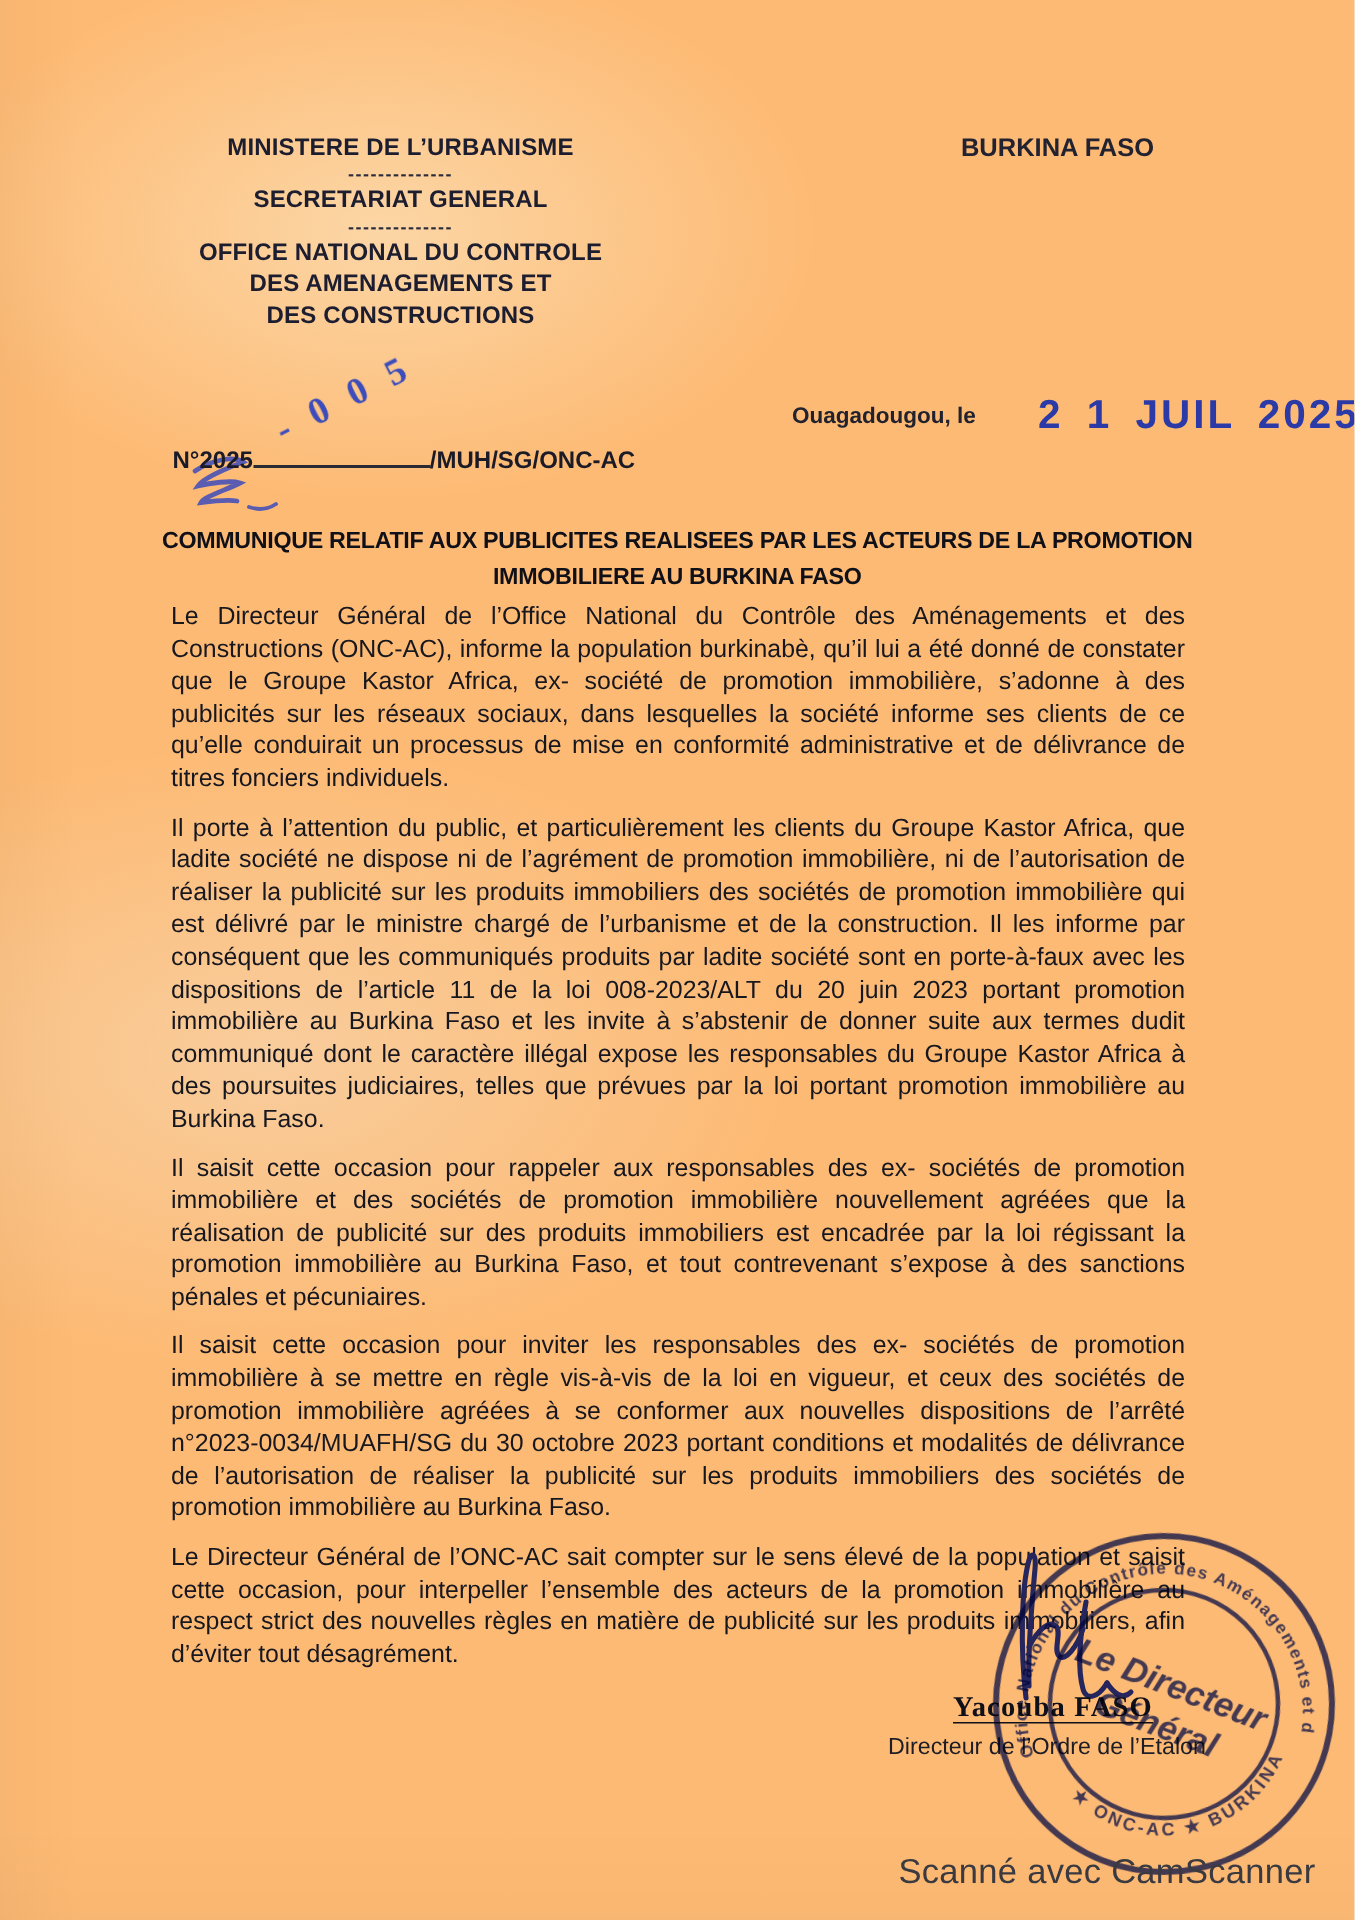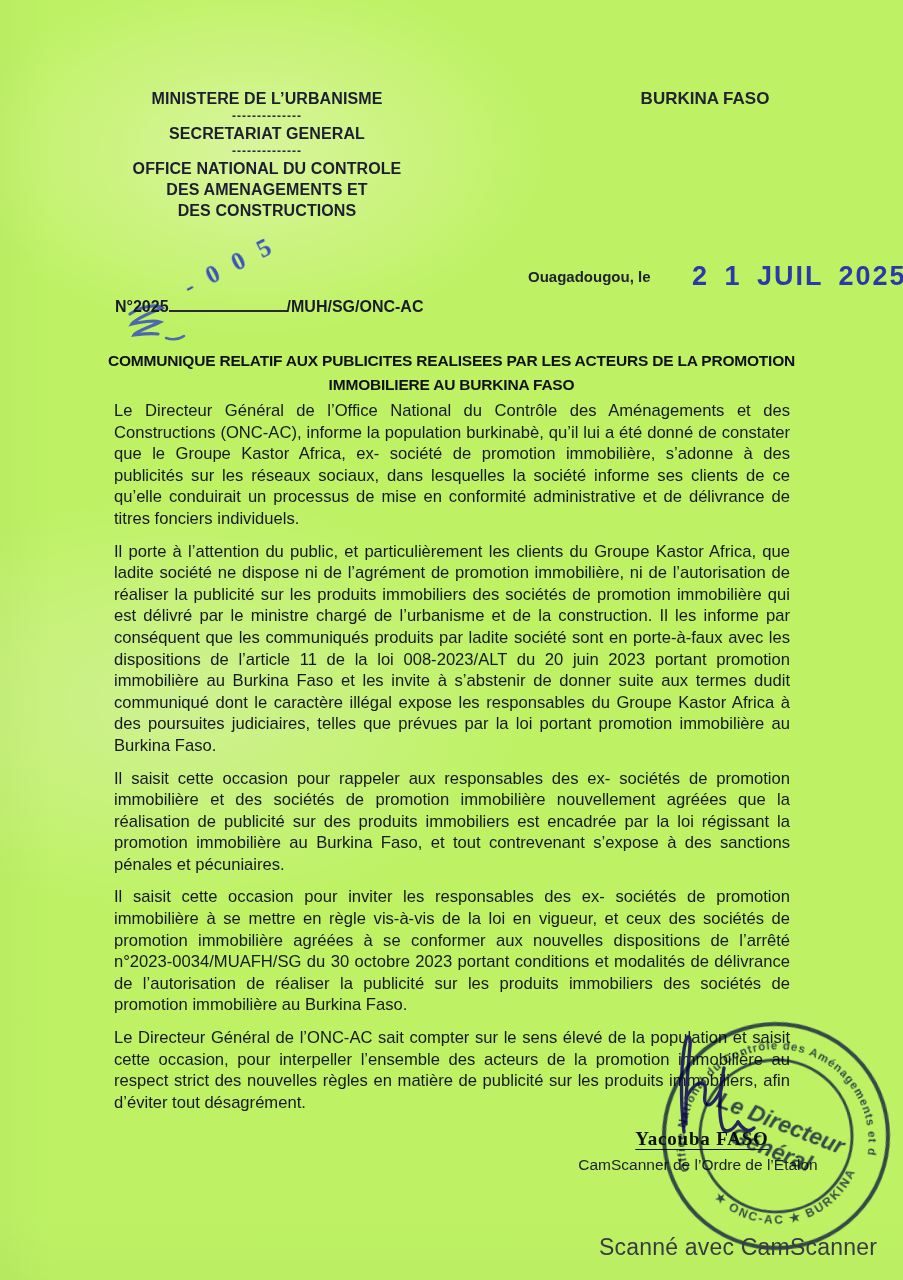--- a/index.html
+++ b/index.html
@@ -1,20 +1,20 @@
 <!DOCTYPE html>
 <html><head>
 <meta charset="utf-8">
 <style>
   html,body{margin:0;padding:0;background:#e9e9e9;}
   .page{
     position:relative;
     width:903px;height:1280px;
     margin:0 auto;
-    background:#bef264;
+    background:#fdba74;
     overflow:hidden;
     font-family:"Liberation Sans",sans-serif;
     color:#1c1c28;
   }
   
   .page::before{
     content:"";position:absolute;inset:0;pointer-events:none;
     background:
       radial-gradient(ellipse 420px 260px at 28% 12%, rgba(250,248,225,.45), rgba(250,248,225,0) 70%),
       radial-gradient(ellipse 500px 300px at 20% 55%, rgba(240,240,232,.35), rgba(240,240,232,0) 70%),
@@ -148,21 +148,21 @@
   <div class="sig-block">
     <svg class="sig-svg" width="120" height="110" viewBox="0 0 120 110">
       <g fill="none" stroke="#26265e" stroke-width="3.4" stroke-linecap="round">
         <path d="M34,104 C30,70 31,30 36,12 C38,6 41,8 40,18 C38,40 35,70 36,96"></path>
         <path d="M36,70 C42,58 50,52 54,56 C58,60 52,72 56,76 C60,80 68,70 72,58"></path>
         <path d="M74,40 C70,62 68,84 72,98 C74,106 82,104 88,94"></path>
         <path d="M88,94 C92,100 98,106 104,100"></path>
       </g>
     </svg>
     <div class="sig-name">Yacouba FASO</div>
-    <div class="sig-title">CamScanner de l’Ordre de l’Etalon</div>
+    <div class="sig-title">Directeur de l’Ordre de l’Etalon</div>
   </div>
 
   <svg class="stamp" width="256" height="256" viewBox="0 0 256 256">
     <defs>
       <path id="arcTop" d="M 40,160 A 92,92 0 1 1 216,160"></path>
       <path id="arcBottom" d="M 52,170 A 86,86 0 0 0 204,170"></path>
       <filter id="inkblur">
           <feGaussianBlur stdDeviation="0.45"></feGaussianBlur>
         </filter>
     </defs>

